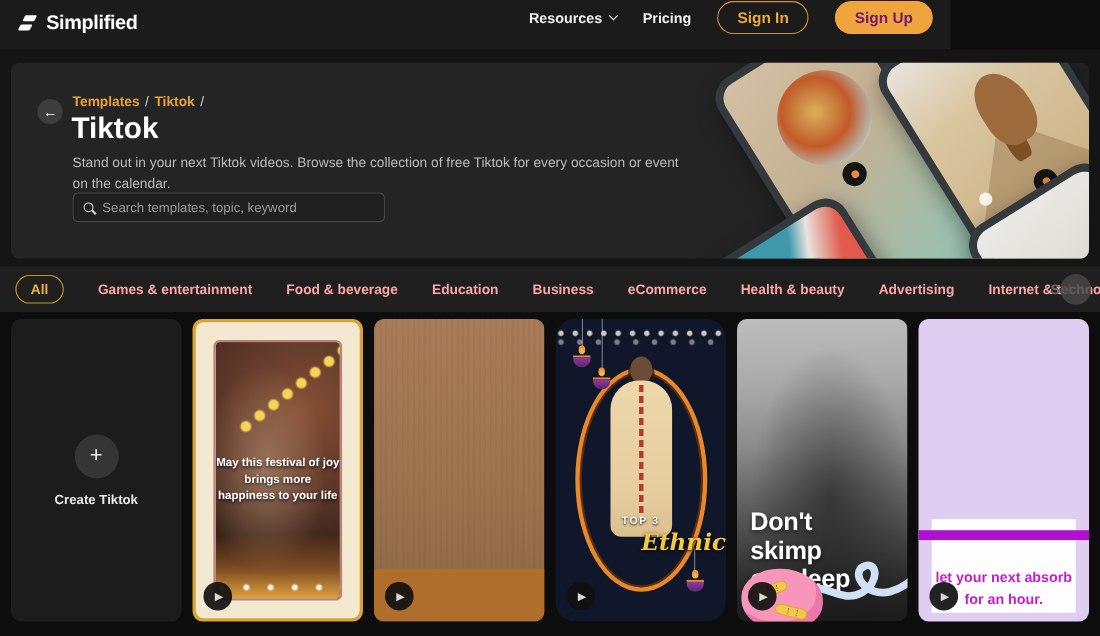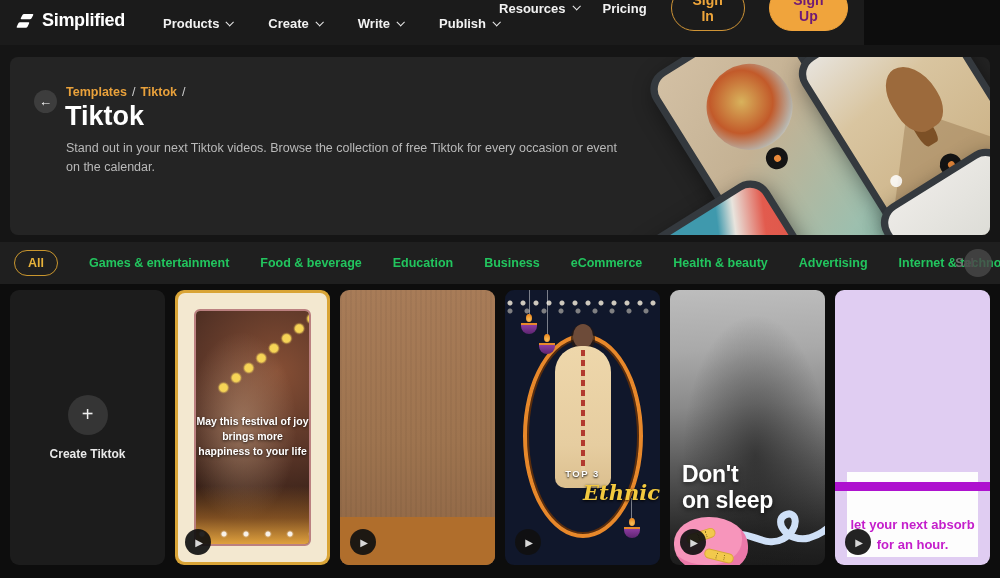--- a/index.html
+++ b/index.html
@@ -59,21 +59,21 @@
   .vinyl::after { content:""; width:7px; height:7px; border-radius:50%; background:#e8893b; }
   .dot-ui { position:absolute; width:12px; height:12px; border-radius:50%; background:rgba(255,255,255,.85); }
   .phone-balloon { left:668px; top:138px; width:152px; height:230px; transform:rotate(-32deg); }
   .phone-balloon .screen { background:linear-gradient(115deg,#3f99ad 0%,#3f99ad 38%,#e8e4dd 46%,#e25b4e 60%,#d94f43 100%); }
   .phone-edge { left:918px; top:102px; width:142px; height:250px; transform:rotate(-32deg); }
   .phone-edge .screen { background:linear-gradient(170deg,#eceae6 0%,#dcdcd6 35%,#3d96a0 60%,#2f818c 100%); }
 
   
   #tabs { position:absolute; top:242px; left:0; width:1000px; height:42px; background:#1f1f1f;
     display:flex; align-items:center; padding:0 14px; gap:31px; }
-  .tab { color:#22c55e; font-size:12.5px; font-weight:700; white-space:nowrap; cursor:pointer; }
+  .tab { color:#fca5a5; font-size:12.5px; font-weight:700; white-space:nowrap; cursor:pointer; }
   .tab-active { color:#e8b33b; border:1.5px solid #c9962e; border-radius:999px; padding:5px 13px; }
   .tab-overflow { position:absolute; right:26px; color:#6f6f6f; }
   .tabs-scroll { position:absolute; right:8px; top:7px; width:28px; height:28px; border-radius:50%;
     background:rgba(72,72,72,.82); cursor:pointer; }
 
   
   #grid { position:absolute; top:284px; left:0; width:1000px; height:294px; background:#0d0d0d; }
   .cards { display:flex; gap:10px; margin:6px 10px 0; }
   .card { width:155px; height:275px; border-radius:9px; position:relative; overflow:hidden; flex:none; cursor:pointer; }
 
@@ -109,21 +109,21 @@
   .diwali-text { position:absolute; left:0; right:0; top:103px; text-align:center; color:#fff;
     font-size:10.5px; font-weight:800; line-height:1.45; text-shadow:0 1px 3px rgba(0,0,0,.8); }
 
   
   .card-brown { background:
       repeating-linear-gradient(90deg, rgba(0,0,0,.04) 0 2px, transparent 2px 5px),
       linear-gradient(180deg, #a87c58 0%, #9e744f 55%, #946b49 82%, #946b49 83%); }
   .brown-strip { position:absolute; left:0; right:0; bottom:0; height:48px; background:#b06e2c; }
 
   
-  .card-ethnic { background:#10172b; }
+  .card-ethnic { background:#10172b;border-radius:18px; }
   .bunting { position:absolute; left:0; right:0; top:8px; height:10px; opacity:.85;
     background-image:radial-gradient(circle at 5px 5px, #efe8d8 2px, transparent 3px);
     background-size:13px 10px; background-repeat:repeat-x; }
   .bunting2 { top:16px; opacity:.5; background-size:17px 10px; }
   .oval-ring { position:absolute; left:50%; top:53%; transform:translate(-50%,-50%); width:120px; height:204px;
     border-radius:50%; border:4px solid #e8882a; box-shadow:0 0 0 2px #5a2d0c inset; }
   .figure-body { position:absolute; left:50%; top:56px; transform:translateX(-50%); width:56px; height:142px;
     background:linear-gradient(180deg,#eed7ab 0%, #e6cda0 70%, #dbbf8f 100%);
     border-radius:26px 26px 10px 10px; }
   .figure-head { position:absolute; left:50%; top:34px; transform:translateX(-50%); width:20px; height:24px;
@@ -172,38 +172,20 @@
     <span style="display:inline-flex;">
       <svg width="20" height="20" viewBox="0 0 24 24">
         <g fill="#ffffff">
           <rect x="10" y="3.5" width="13" height="6.5" rx="1.5" transform="skewX(-26)"></rect>
           <rect x="10" y="13.5" width="13" height="6.5" rx="1.5" transform="skewX(-26)"></rect>
         </g>
       </svg>
     </span>
     <span class="brand-name">Simplified</span>
   </div>
-  <div class="nav-items">
-    <span class="nav-item">
-        <span>Products</span>
-        <i class="chev"></i>
-      </span>
-    <span class="nav-item">
-        <span>Create</span>
-        <i class="chev"></i>
-      </span>
-    <span class="nav-item">
-        <span>Write</span>
-        <i class="chev"></i>
-      </span>
-    <span class="nav-item">
-        <span>Publish</span>
-        <i class="chev"></i>
-      </span>
-  </div>
   <div class="nav-right">
     <span class="nav-item">
         <span>Resources</span>
         <i class="chev"></i>
       </span>
     <span class="nav-item">
         <span>Pricing</span>
       </span>
     <button class="pill signin">Sign In</button>
     <button class="pill signup">Sign Up</button>
@@ -237,20 +219,24 @@
     </div>
 
     <div class="back-btn">
         <span>←</span>
       </div>
     <div class="breadcrumb">
       <span class="crumb-link">Templates</span><span class="crumb-sep">/</span><span class="crumb-link">Tiktok</span><span class="crumb-sep">/</span>
     </div>
     <div class="hero-title">Tiktok</div>
     <div class="hero-desc">Stand out in your next Tiktok videos. Browse the collection of free Tiktok for every occasion or event on the calendar.</div>
+    <div class="search-box">
+      <span class="mag"></span>
+      <input type="text" placeholder="Search templates, topic, keyword" style="">
+    </div>
   </div>
 </div>
 
 <div id="tabs">
   <span class="tab tab-active">All</span>
   <span class="tab">Games &amp; entertainment</span>
   <span class="tab">Food &amp; beverage</span>
   <span class="tab">Education</span>
   <span class="tab">Business</span>
   <span class="tab">eCommerce</span>
@@ -311,20 +297,21 @@
       <div class="ethnic-badge">TOP 3</div>
       <div class="ethnic-title">Ethnic</div>
       <div class="play-btn">
           <span>▶</span>
         </div>
     </div>
 
     <div class="card card-sleep">
       <div class="sleep-text">
         <div>Don't</div>
+        <div>skimp</div>
         <div>on sleep</div>
       </div>
       <svg class="squiggle" width="110" height="54" viewBox="0 0 110 54">
         <path d="M0 40 C 22 14, 40 46, 62 34 C 80 24, 76 4, 64 10 C 52 16, 66 38, 88 33 C 98 30, 106 24, 110 20" fill="none" stroke="#cfe0f7" stroke-width="7" stroke-linecap="round"></path>
       </svg>
       <div class="brain">
         <div class="bandaid ba1"></div>
         <div class="bandaid ba2"></div>
       </div>
       <div class="play-btn">

